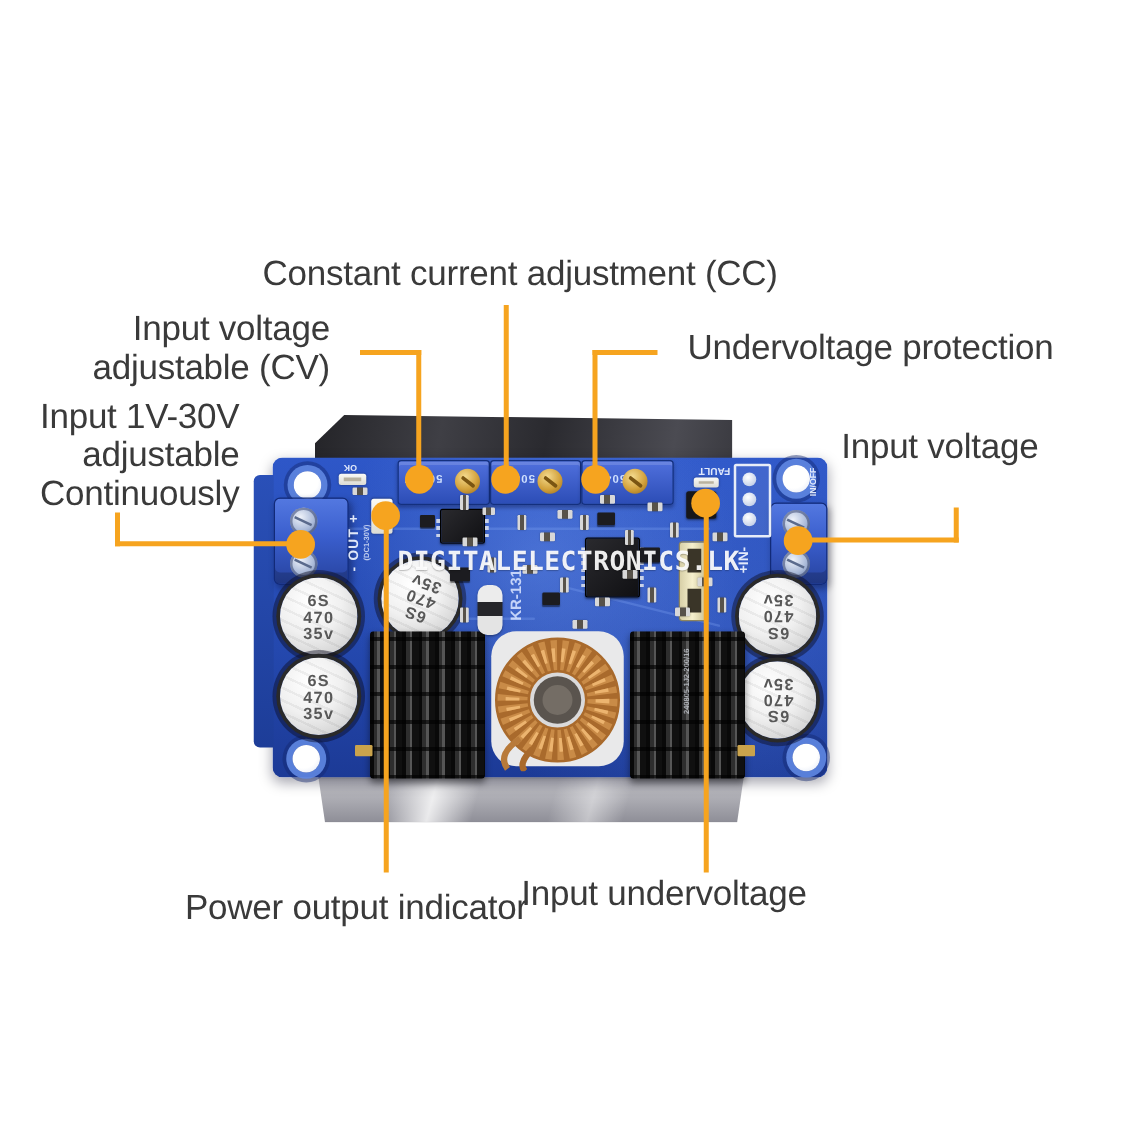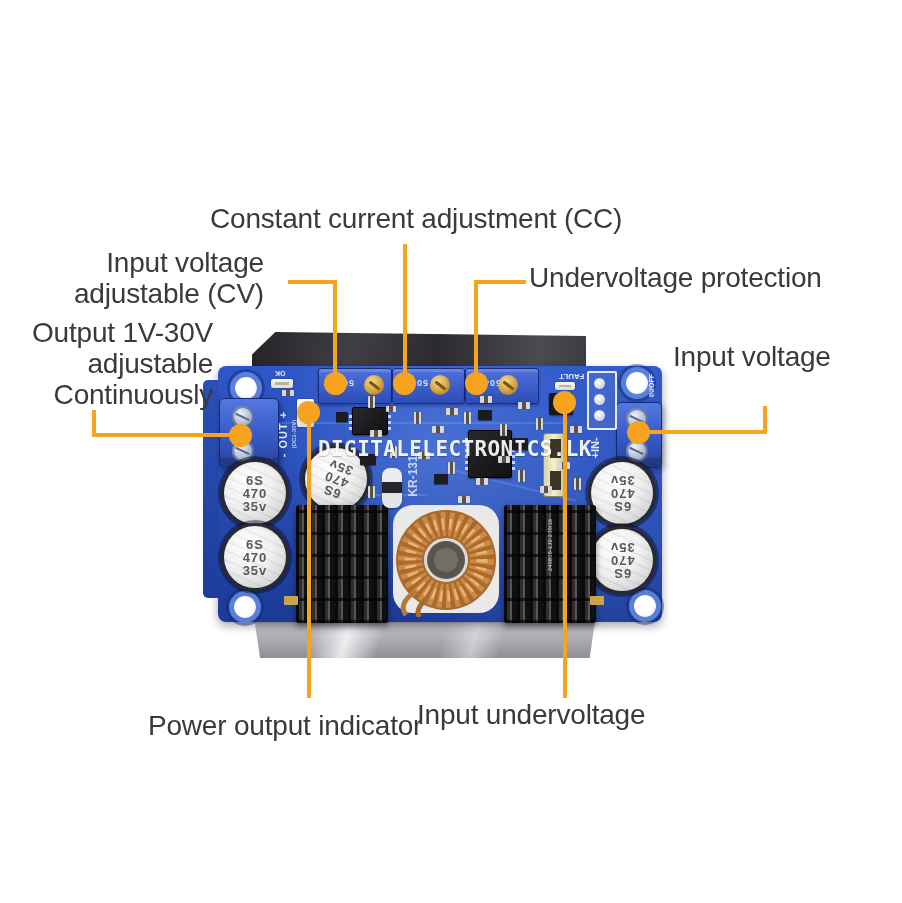--- a/index.html
+++ b/index.html
@@ -270,25 +270,25 @@
   <div class="dot" style="left:627px;top:421px;"></div>
   <div class="dot" style="left:297px;top:401px;"></div>
   <div class="dot" style="left:553px;top:391px;"></div>
 
   <div class="lbl" style="left:210px;top:203px;">Constant current adjustment (CC)</div>
   <div class="lbl" style="left:74px;top:247px;">
     <div>Input voltage</div>
     <div>adjustable (CV)</div>
   </div>
   <div class="lbl" style="left:32px;top:317px;">
-    <div>Output 1V-30V</div>
+    <div>Input 1V-30V</div>
     <div>adjustable</div>
     <div>Continuously</div>
   </div>
-  <div class="lbl" style="left:529px;top:262px;">
+  <div class="lbl" style="left:550px;top:262px;">
     <div>Undervoltage protection</div>
   </div>
   <div class="lbl" style="left:673px;top:342px;line-height:29px;">
     <div>Input voltage</div>
   </div>
   <div class="lbl" style="left:148px;top:710px;">Power output indicator</div>
   <div class="lbl" style="left:417px;top:701px;line-height:28px;">
     <div>Input undervoltage</div>
   </div>
 </div>

